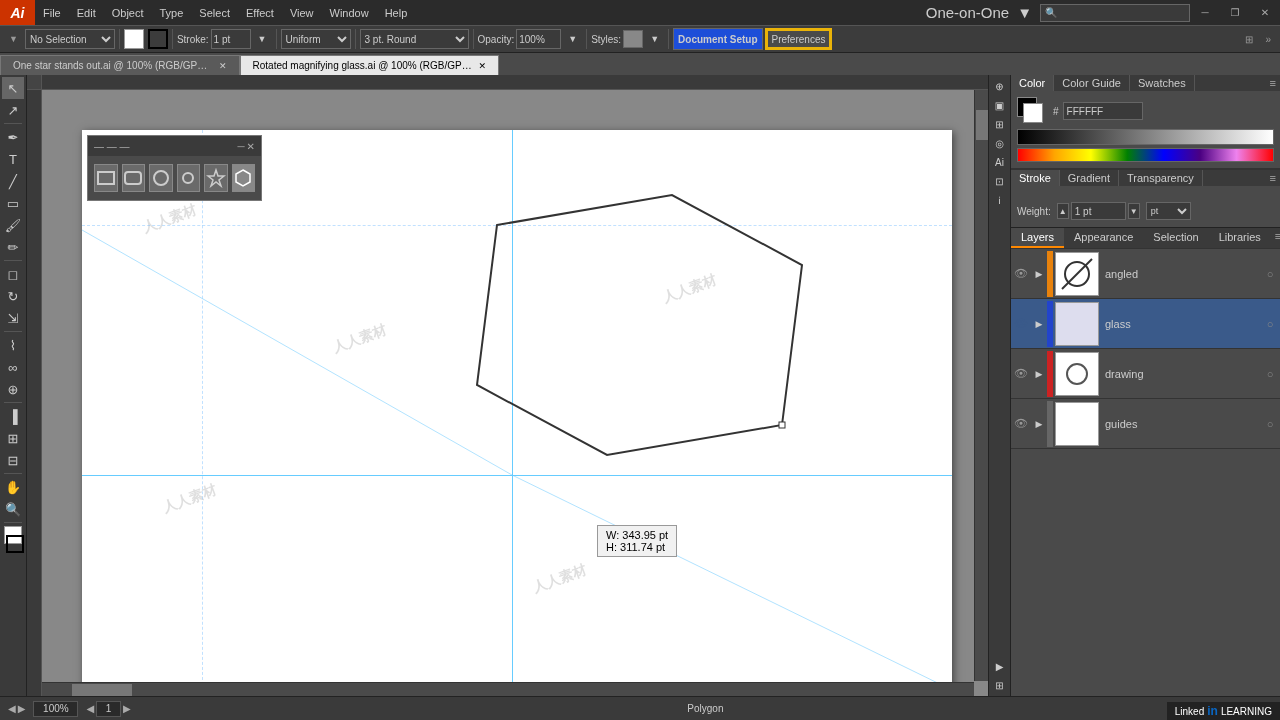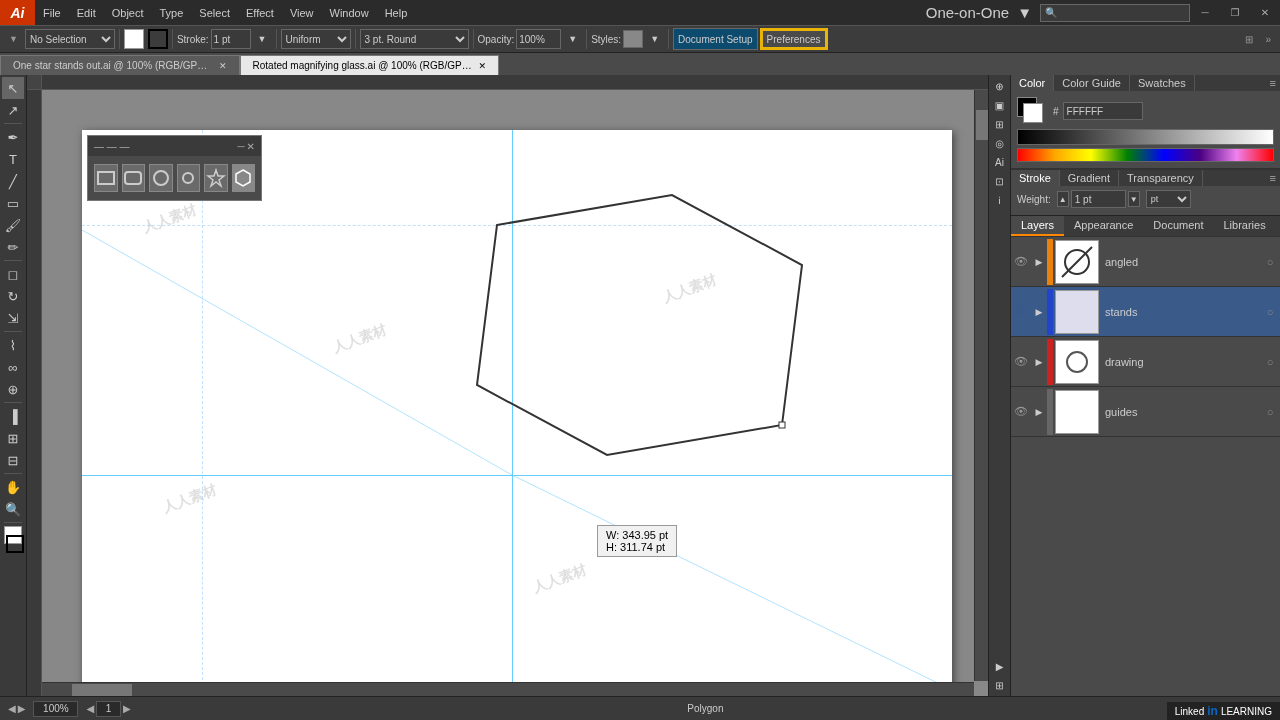--- a/index.html
+++ b/index.html
@@ -157,21 +157,21 @@
   </select>
   <div class="tb-sep"></div>
   <span style="color:#ccc;font-size:10px;">Opacity:</span>
   <input class="tb-input" value="100%" style="width: 45px;">
   <div class="tb-item" style="font-size:9px;">▼</div>
   <div class="tb-sep"></div>
   <span style="color:#ccc;font-size:10px;">Styles:</span>
   <div style="width:20px;height:18px;background:#888;border:1px solid #666;"></div>
   <div class="tb-item" style="font-size:9px;">▼</div>
   <div class="tb-sep"></div>
-  <button class="tb-item" style="cursor:pointer;background:#0c4a6e;border:1px solid #666;color:#ccc;">Document Setup</button>
+  <button class="tb-item" style="cursor:pointer;background:#1d4ed8;border:1px solid #666;color:#ccc;font-weight:bold;">Document Setup</button>
   <button class="tb-item" style="cursor:pointer;background:#4a4a4a;border:3px solid #eab308;color:#ccc;">Preferences</button>
   <div style="flex:1"></div>
   <div class="tb-item" style="color:#999;">⊞</div>
   <div class="tb-item" style="color:#999;" »="">»</div>
 </div>
 
 <div id="tabs">
   <div class="tab">
     <span style="max-width:200px;overflow:hidden;white-space:nowrap;text-overflow:ellipsis;display:block;font-size:10px;">One star stands out.ai @ 100% (RGB/GPU Preview)</span>
     <span class="tab-close">✕</span>
@@ -340,21 +340,21 @@
           </div>
           <span style="color:#ccc;font-size:10px;margin-left:4px;">#</span>
           <input class="hex-input" value="FFFFFF" style="">
         </div>
         <div class="color-bar"></div>
         <div class="rainbow-bar"></div>
       </div>
     </div>
 
     <div id="stroke-section">
-      <div id="rp-tabs" style="display:flex;background:#3a3a3a;margin:-4px -6px 4px -6px;">
+      <div id="rp-tabs" style="display:flex;background:#3a3a3a;margin:-4px -6px 16px -6px;">
         <div class="rp-tab active">Stroke</div>
         <div class="rp-tab">Gradient</div>
         <div class="rp-tab">Transparency</div>
         <div style="margin-left:auto;padding:2px 4px;color:#aaa;cursor:pointer;">≡</div>
       </div>
       <div class="stroke-row">
         <span>Weight:</span>
         <div style="display:flex;align-items:center;gap:2px;">
           <div style="width:12px;height:16px;background:#3a3a3a;border:1px solid #666;display:flex;align-items:center;justify-content:center;cursor:pointer;color:#ccc;font-size:8px;">▲</div>
           <input class="stroke-input" value="1 pt" style="">
@@ -363,21 +363,21 @@
         <select class="tb-select" style="width:45px;font-size:9px;height:18px;">
           <option>pt</option>
         </select>
       </div>
     </div>
 
     <div id="layers-section">
       <div id="layers-header-tabs">
         <div class="layer-tab active">Layers</div>
         <div class="layer-tab">Appearance</div>
-        <div class="layer-tab">Document</div>
+        <div class="layer-tab">Selection</div>
         <div class="layer-tab">Libraries</div>
         <div style="margin-left:auto;padding:2px 4px;color:#aaa;cursor:pointer;">≡</div>
       </div>
 
       <div class="layer-row">
         <div class="layer-eye">👁</div>
         <div class="layer-arrow">▶</div>
         <div class="layer-color-bar" style="background:#e8820c;"></div>
         <div class="layer-thumb">
           <svg width="40" height="40" viewBox="0 0 40 40">
@@ -388,21 +388,21 @@
         <div class="layer-name">angled</div>
         <div class="layer-vis-icon">○</div>
       </div>
 
       <div class="layer-row active">
         <div class="layer-eye" style="color:#3a5a8a;">👁</div>
         <div class="layer-arrow">▶</div>
         <div class="layer-color-bar" style="background:#2244cc;"></div>
         <div class="layer-thumb" style="background:#dde;">
         </div>
-        <div class="layer-name">stands</div>
+        <div class="layer-name">glass</div>
         <div class="layer-vis-icon">○</div>
       </div>
 
       <div class="layer-row">
         <div class="layer-eye">👁</div>
         <div class="layer-arrow">▶</div>
         <div class="layer-color-bar" style="background:#cc2222;"></div>
         <div class="layer-thumb">
           <svg width="40" height="40" viewBox="0 0 40 40">
             <circle cx="20" cy="20" r="10" fill="none" stroke="#555" stroke-width="2"></circle>

